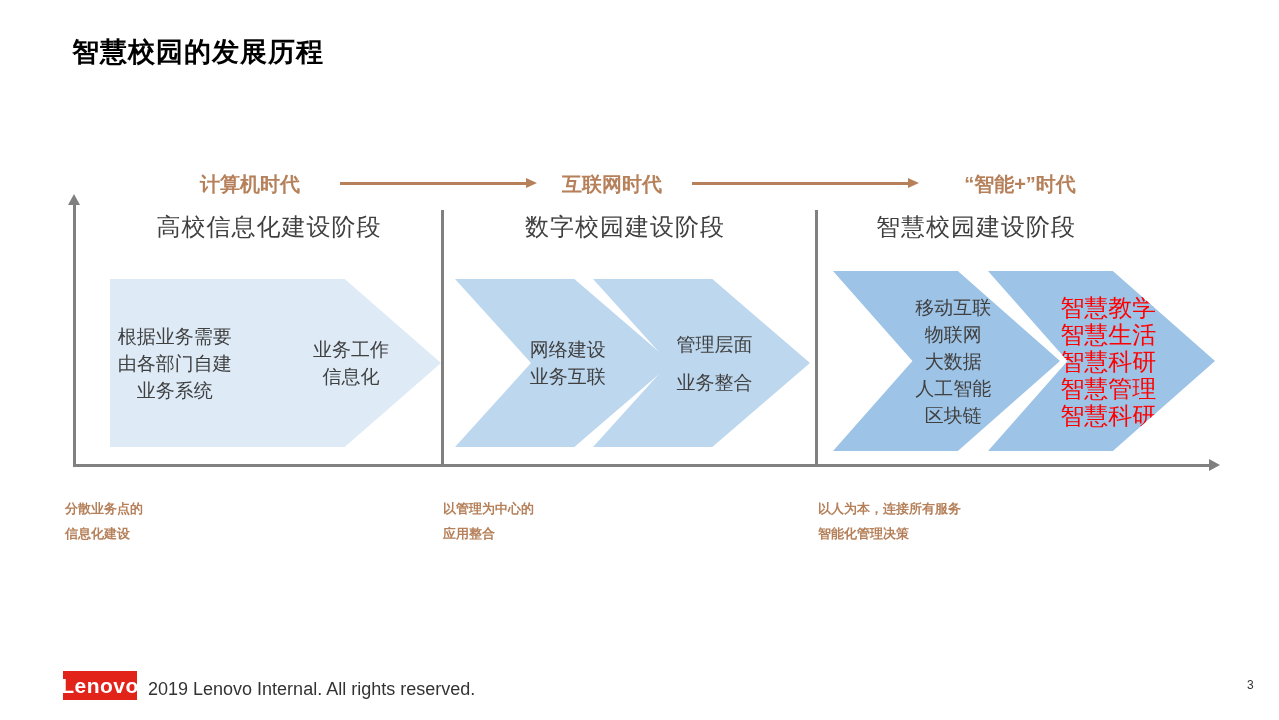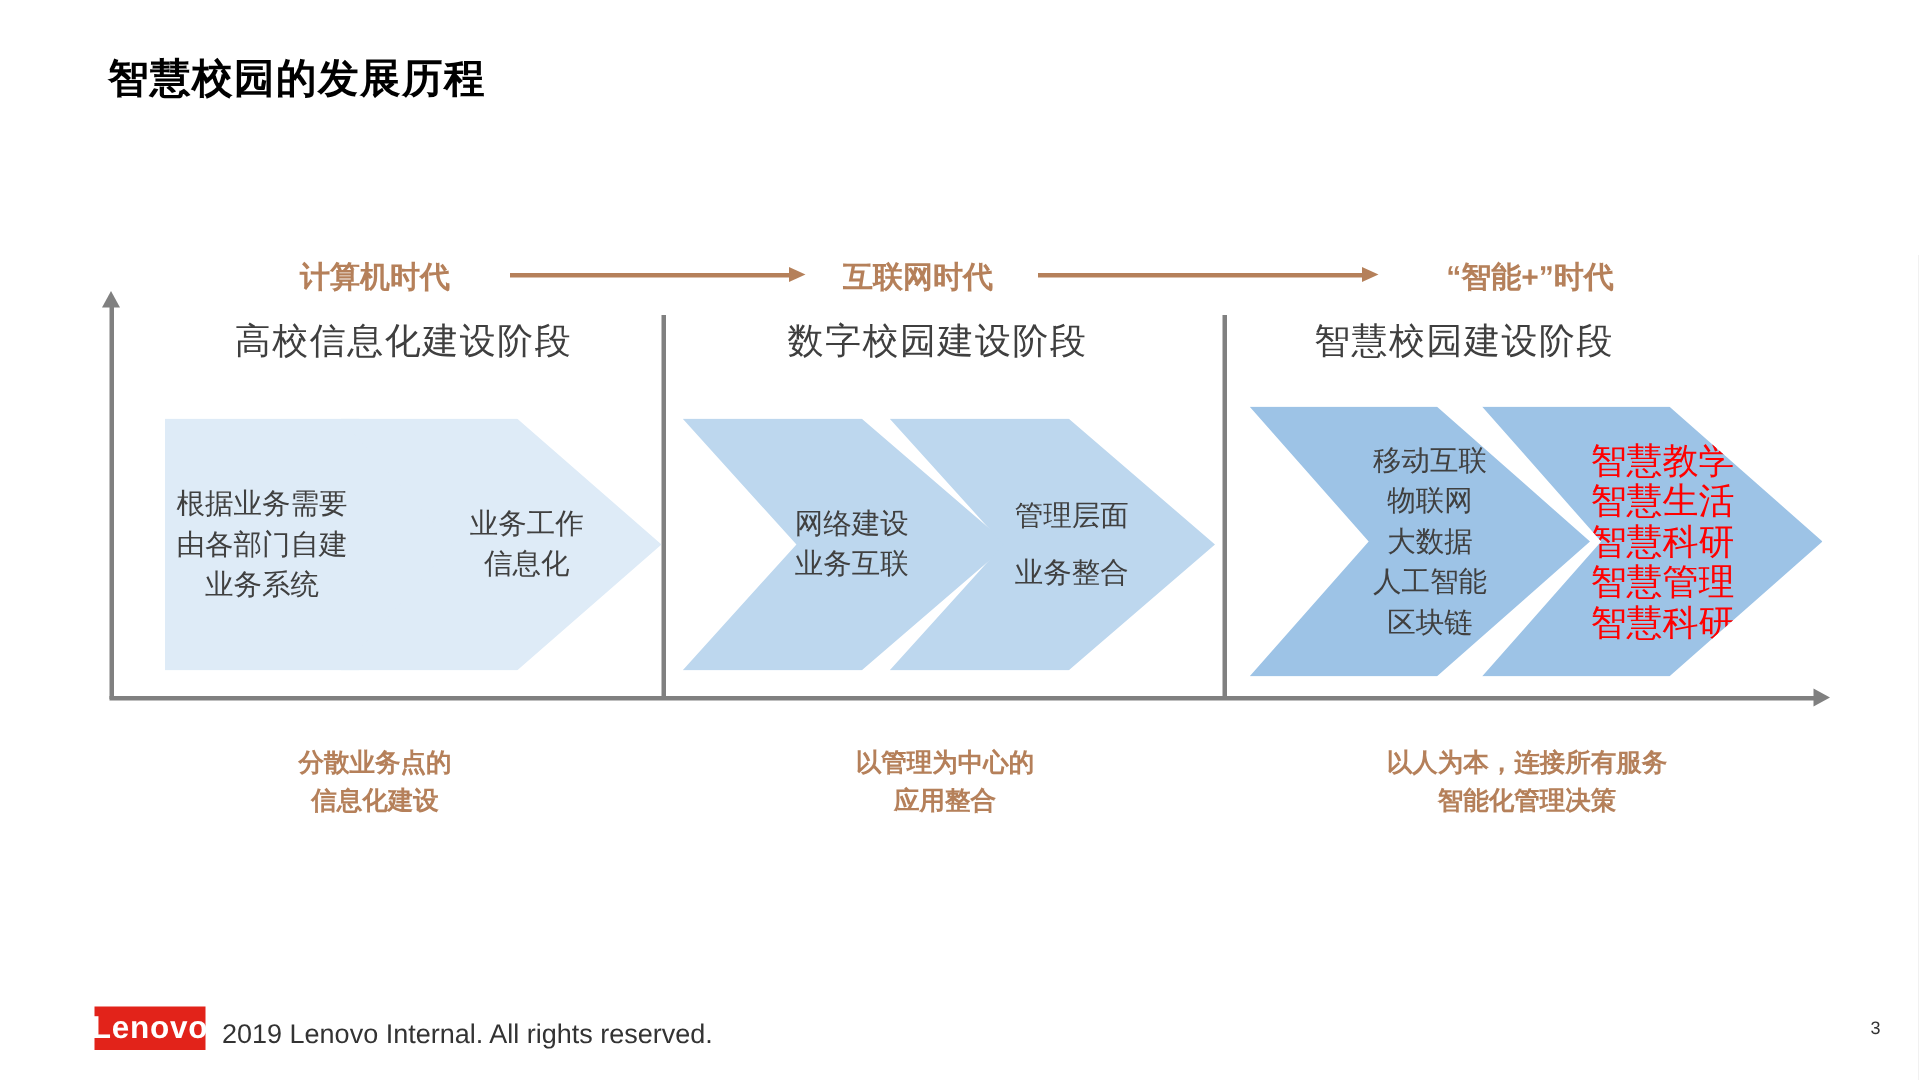--- a/index.html
+++ b/index.html
@@ -52,22 +52,22 @@
   .chev-text{position:absolute;top:0;height:100%;display:flex;flex-direction:column;justify-content:center;
     text-align:center;font-size:19px;color:#404040;line-height:27px;}
   .s1c1 .chev-text{left:0;width:66%;}
   .s1c2 .chev-text{left:28%;width:60%;}
   .s2c1 .chev-text{left:22%;width:60%;}
   .s2c2 .chev-text{left:26%;width:60%;gap:11px;}
   .s3c1 .chev-text{left:22%;width:62%;}
   .s3c2 .chev-text{left:22%;width:62%;color:var(--highlight-red,#FF0000);font-size:24px;}
 
   
-  .caption{position:absolute;top:496px;font-size:17px;font-weight:bold;color:var(--era-brown,#B5805A);
-    text-align:center;line-height:25px;}
+  .caption{position:absolute;top:496px;font-size:13px;font-weight:bold;color:var(--era-brown,#B5805A);
+    line-height:25px;}
   .caption-0{left:65px;width:370px;}
   .caption-1{left:443px;width:374px;}
   .caption-2{left:818px;width:400px;}
 
   
   .footer-logo{position:absolute;left:63px;top:671px;width:74px;height:29px;background:var(--lenovo-red,#E2231A);
     color:#fff;font-weight:bold;font-size:21px;display:flex;align-items:center;justify-content:center;letter-spacing:.5px;}
   .footer-copy{position:absolute;left:148px;top:679px;font-size:18px;color:#333;}
   .page-number{position:absolute;left:1247px;top:678px;font-size:12px;color:#333;}
 </style>

